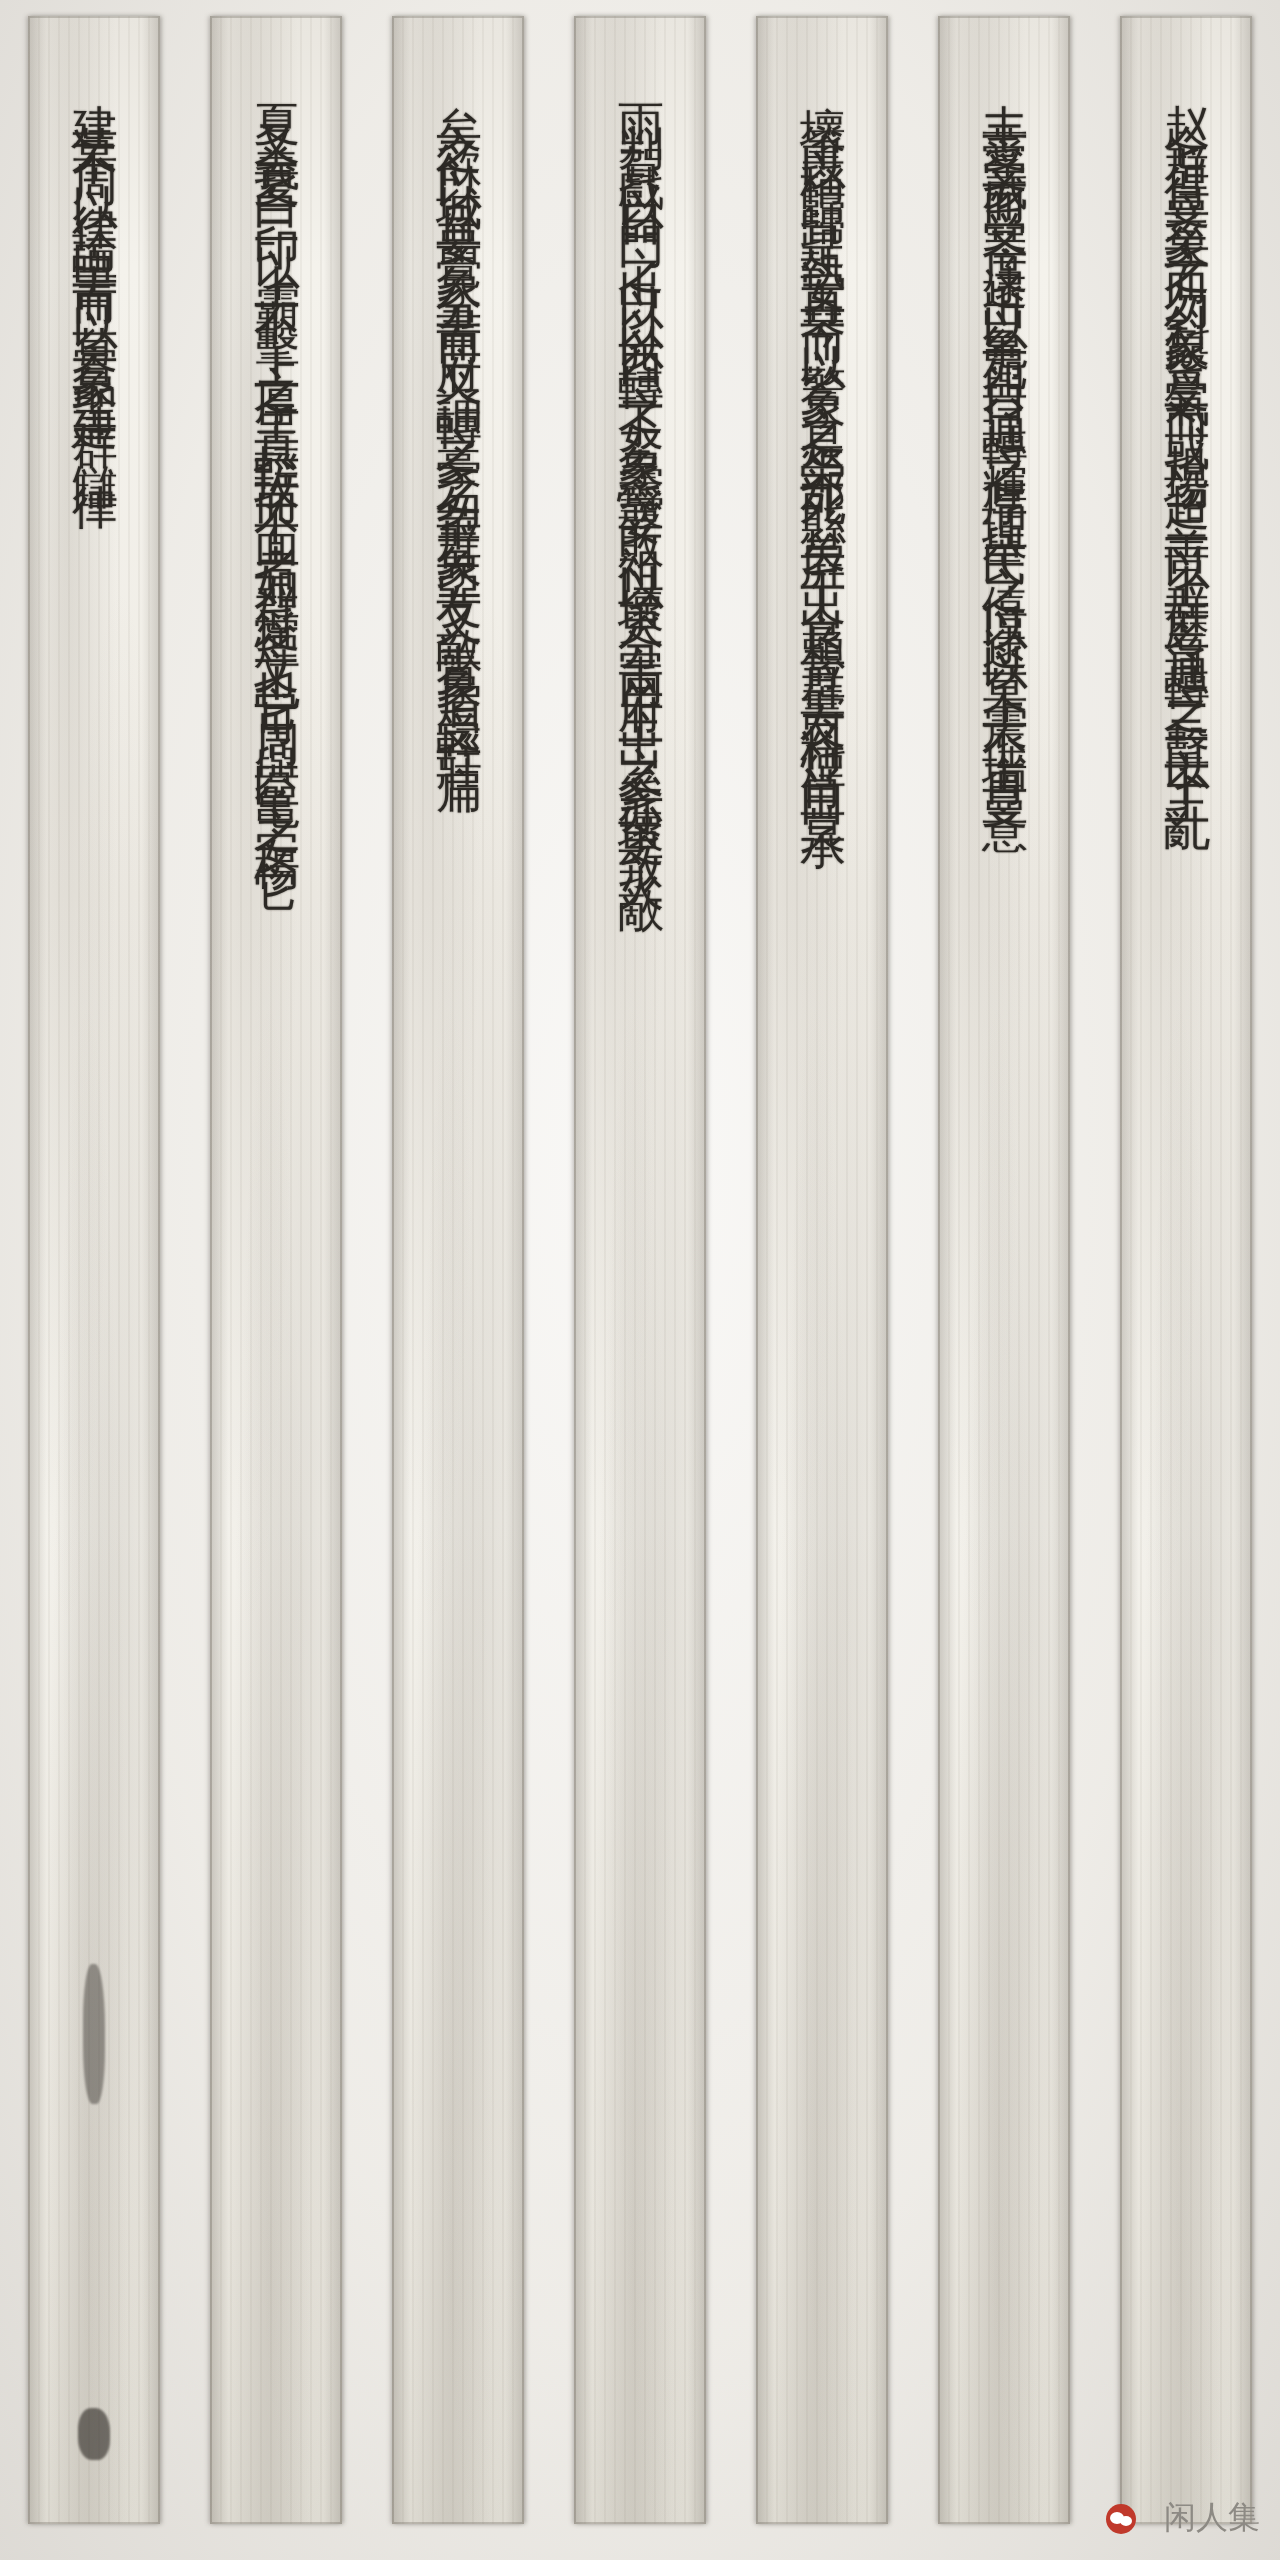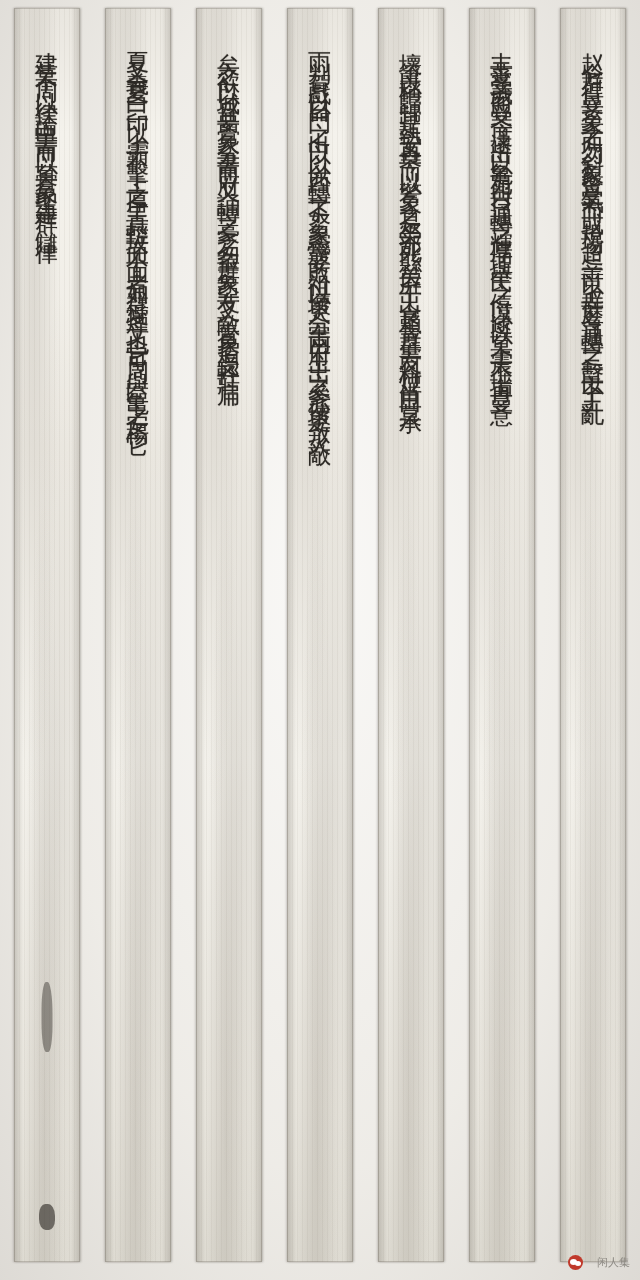--- a/index.html
+++ b/index.html
@@ -109,21 +109,21 @@
 
   
   .watermark {
     position: absolute;
     right: 10px;
     bottom: 10px;
     z-index: 10;
     display: flex;
     align-items: center;
     gap: 14px;
-    font-size: 11px;
+    font-size: 16px;
     color: #8d8a84;
     font-family: "Liberation Sans", sans-serif;
   }
   .wechat-badge {
     width: 15px;
     height: 15px;
     border-radius: 50%;
     background: #c0392b;
     position: relative;
     flex: 0 0 auto;

